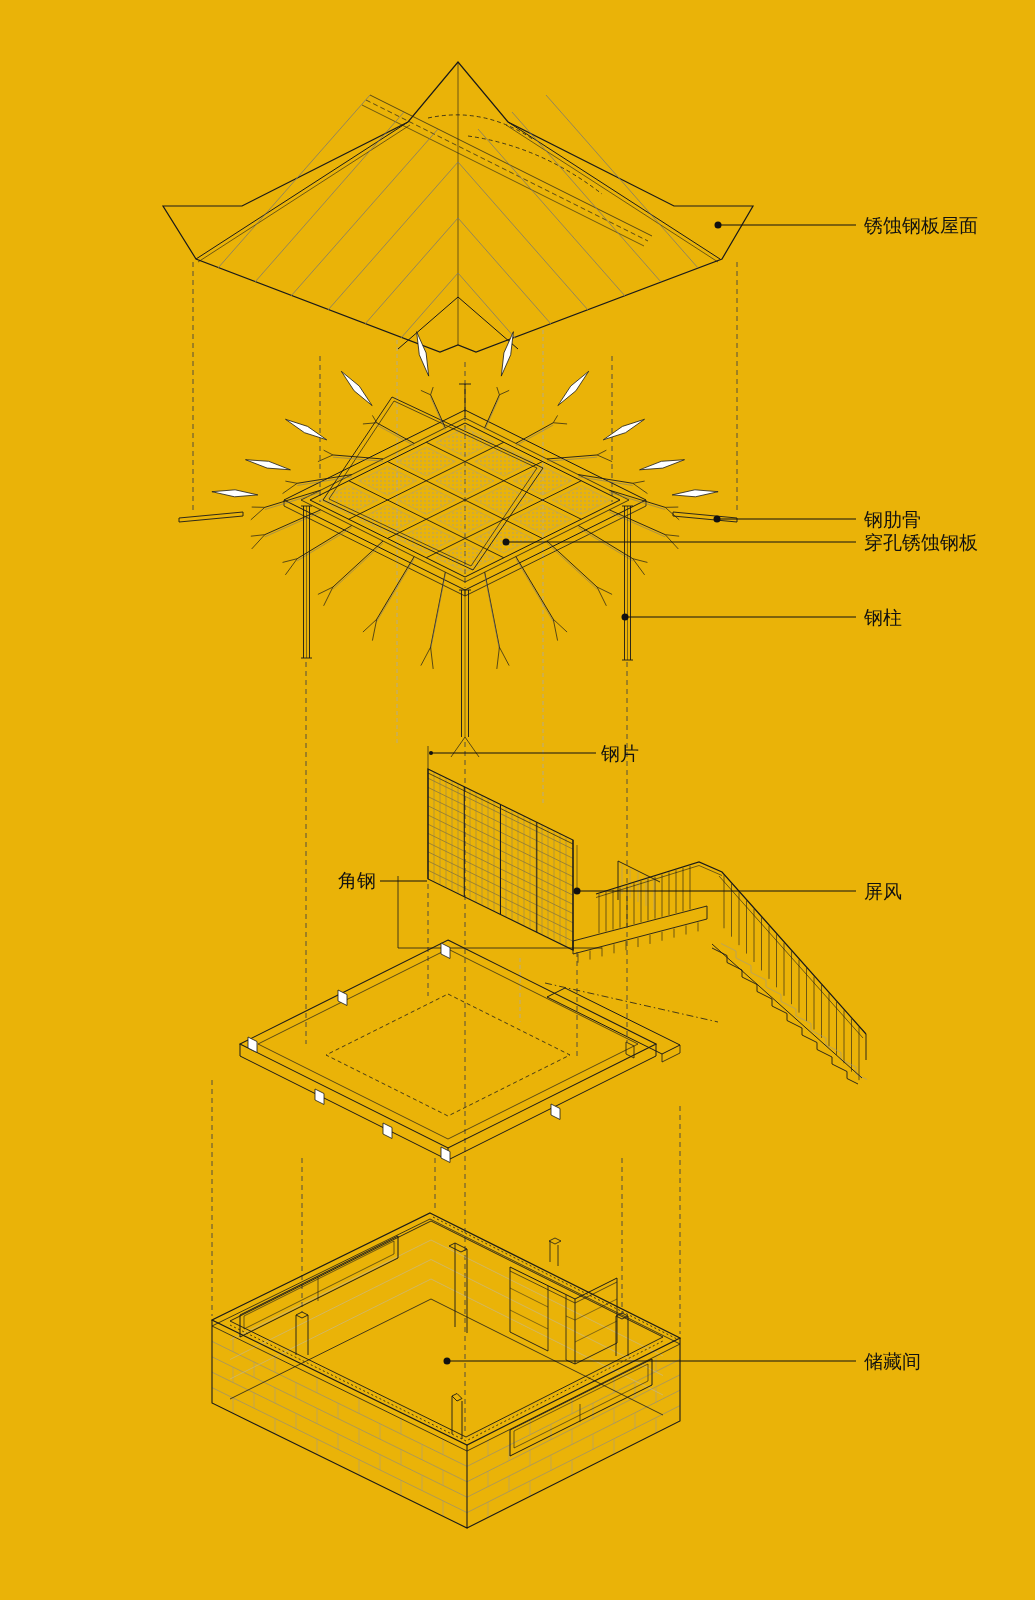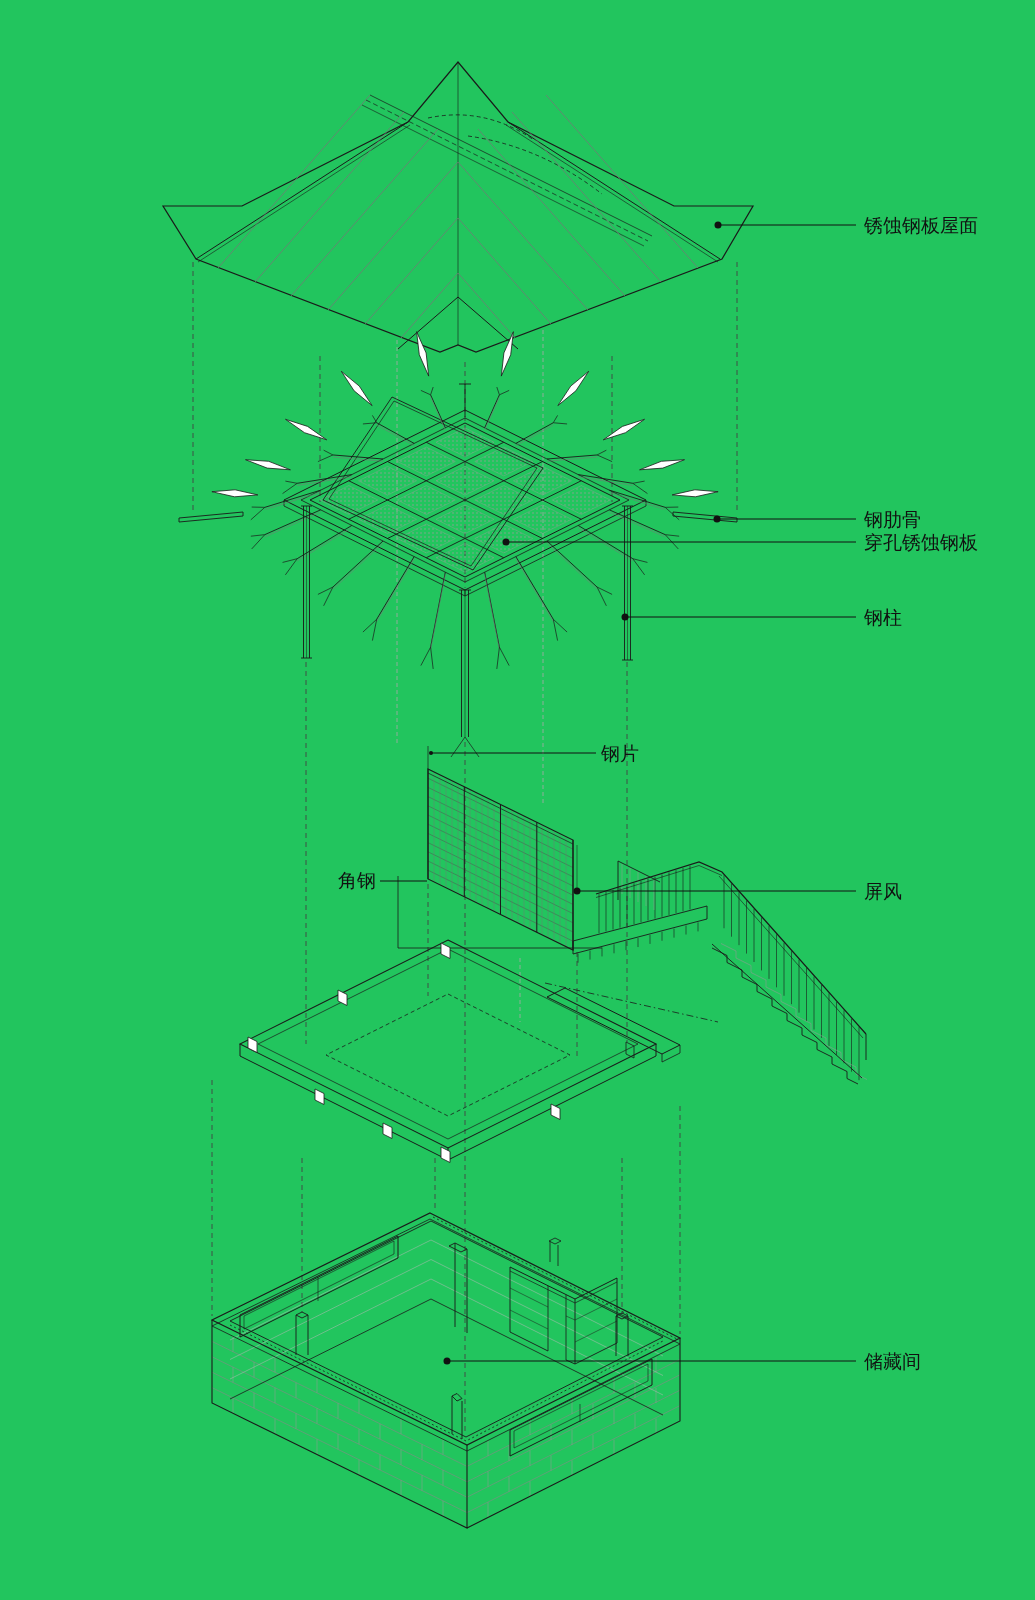--- a/index.html
+++ b/index.html
@@ -1,16 +1,16 @@
 <!DOCTYPE html>
 <html><head>
 <meta charset="utf-8">
 <style>
   html,body{margin:0;padding:0;background:#fff;}
-  .page{width:1035px;height:1600px;position:relative;background:#22c55e;overflow:hidden;}
+  .page{width:1035px;height:1600px;position:relative;background:#eab308;overflow:hidden;}
   svg{display:block;}
   text{font-family:"Liberation Sans", sans-serif;font-size:19px;font-weight:500;fill:#111;}
   .ln{stroke:#1a1a1a;fill:none;}
   .ld{stroke:#111;stroke-width:1;fill:none;}
 </style>
 </head>
 <body>
 
 <div class="page">
 <svg width="1035" height="1600" viewBox="0 0 1035 1600" xmlns="http://www.w3.org/2000/svg">

